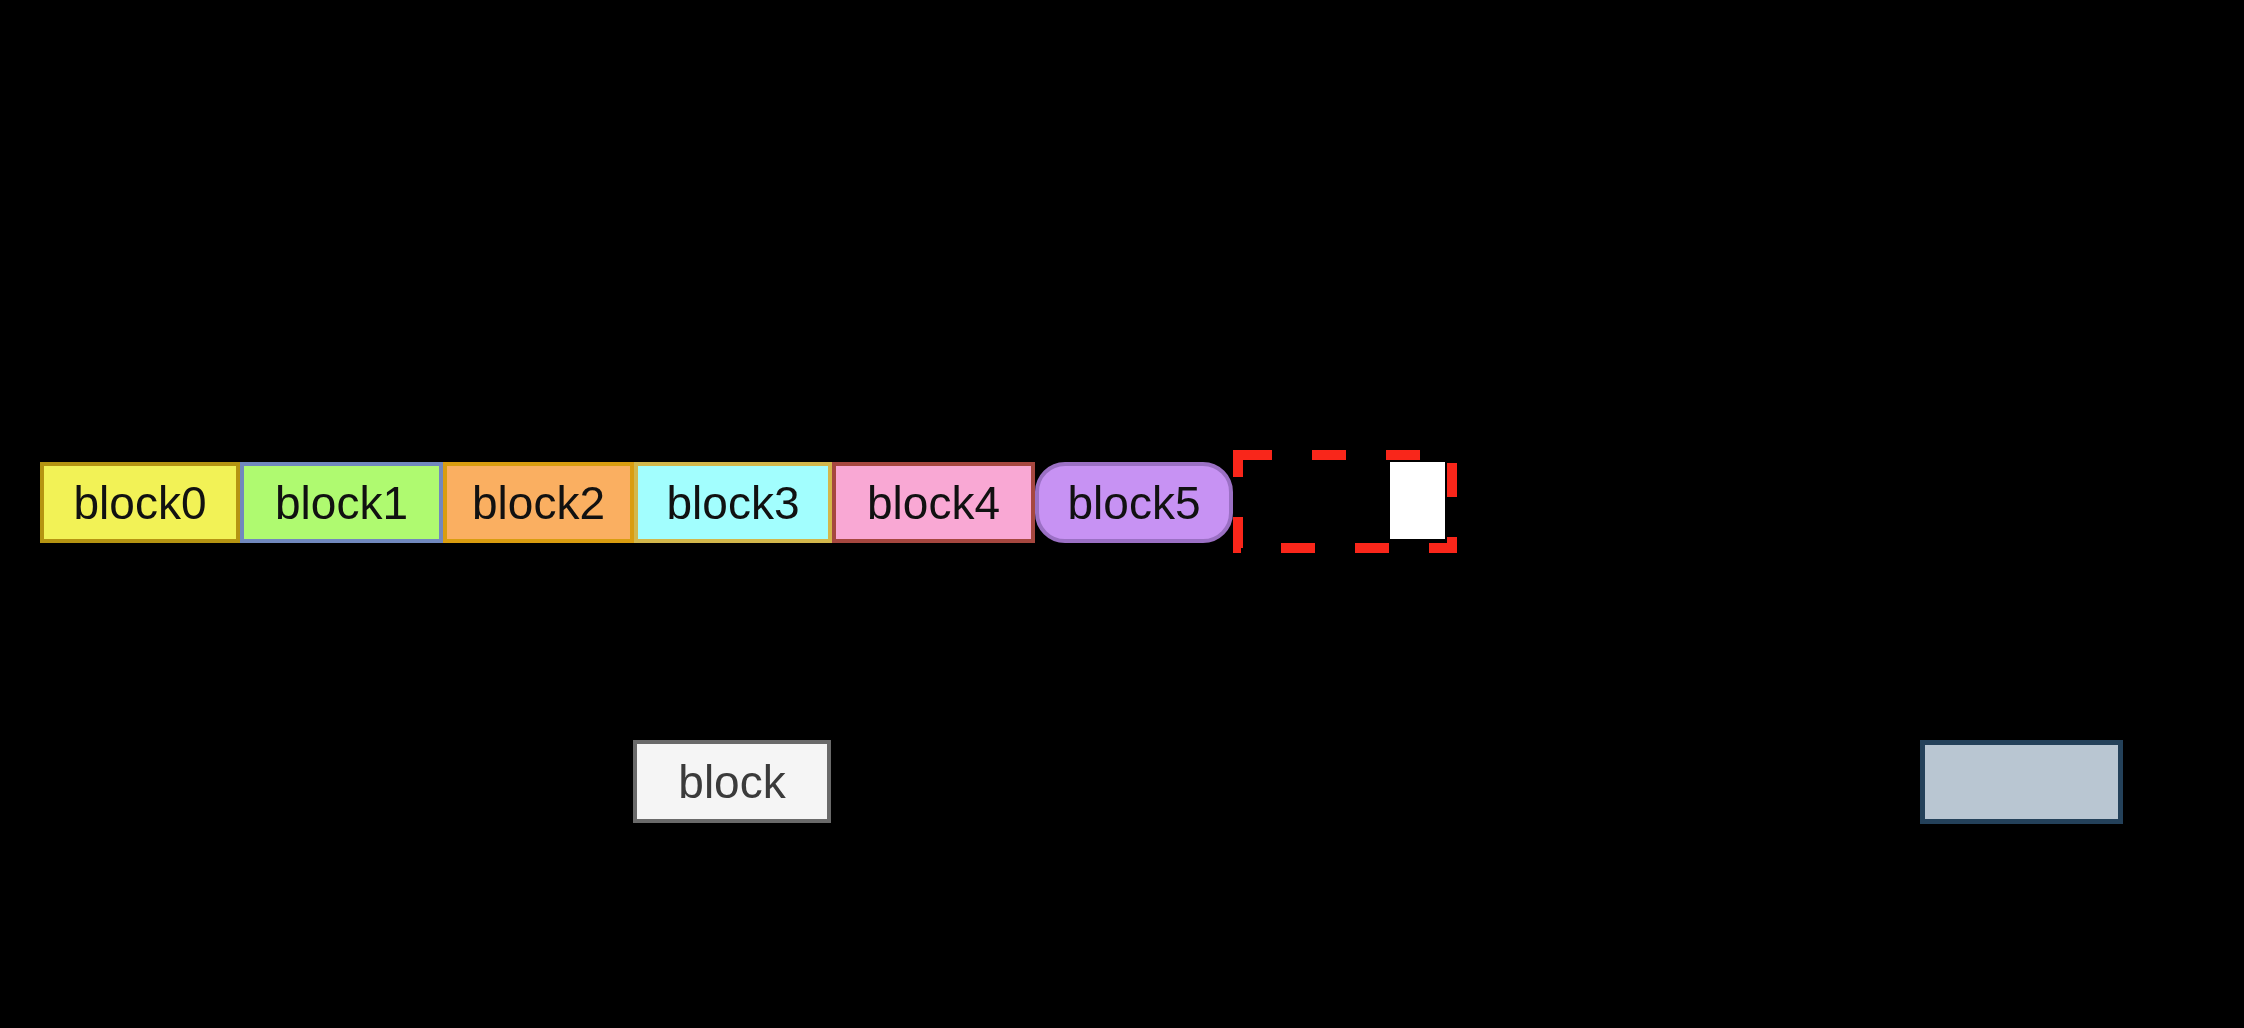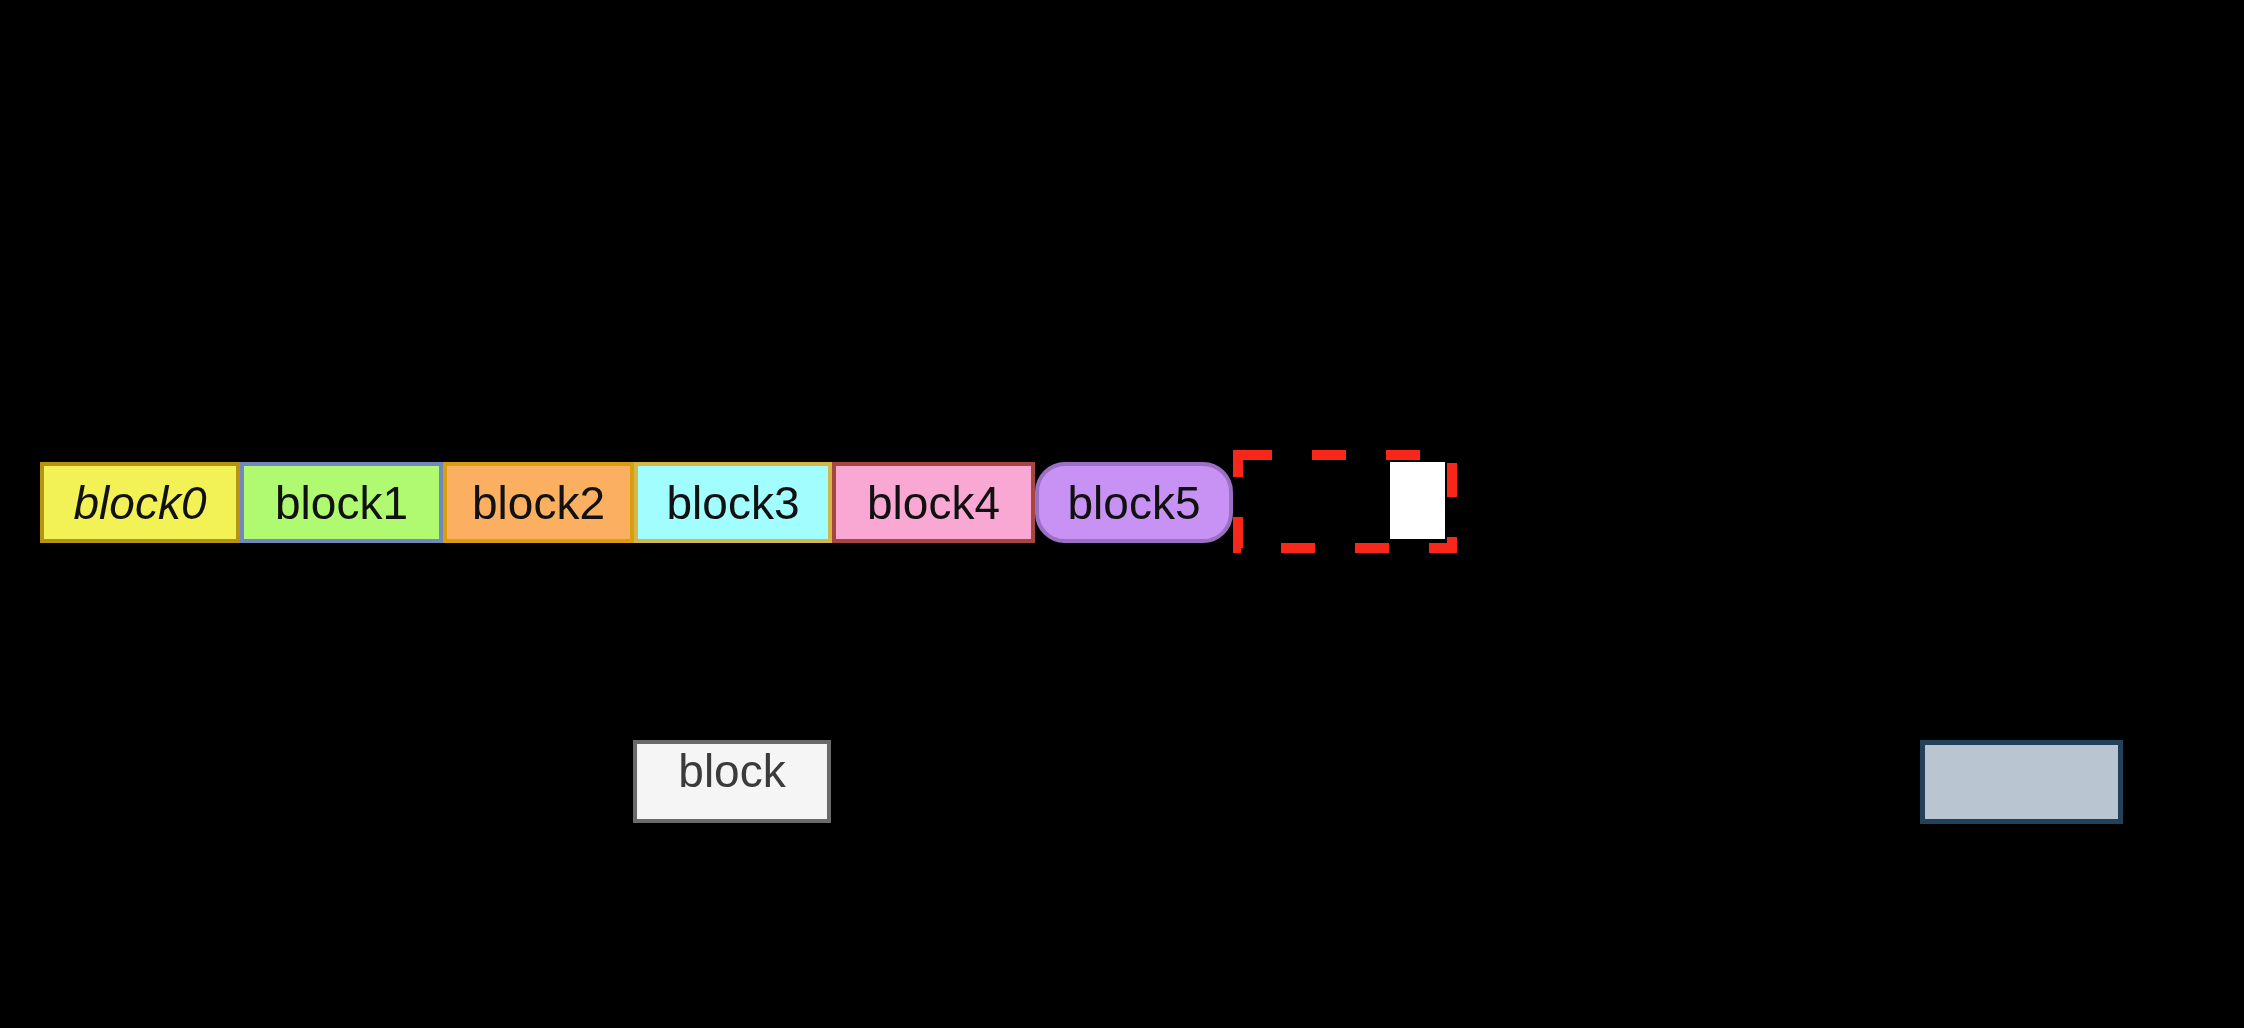--- a/index.html
+++ b/index.html
@@ -13,31 +13,31 @@
   .c0{width:200px}.c1{width:203px}.c2{width:191px}
   .c3{width:198px}.c4{width:203px}.c5{width:198px}
   .c6{width:151px;border-width:3px;border-style:dashed;}
 
   .slot{position:absolute;left:1390px;top:462px;width:55px;height:77px;}
 
   .highlight{position:absolute;left:1233px;top:450px;pointer-events:none;}
 
   .legend-block{position:absolute;left:633px;top:740px;width:198px;height:83px;
         border:4px solid;box-sizing:border-box;
-        display:flex;align-items:flex-start;justify-content:center;font-size:46px;}
+        display:flex;align-items:center;justify-content:center;font-size:46px;}
   .legend-swatch{position:absolute;left:1920px;top:740px;width:203px;height:84px;
         border:5px solid;box-sizing:border-box;}
 </style>
 </head>
 <body>
 
 <div class="stage" style="background-color: rgb(0, 0, 0);">
 
   <div class="row">
-    <div class="cell c0" style="background-color: rgb(242, 242, 86); border-color: rgb(181, 148, 18); font-style: italic;">
+    <div class="cell c0" style="background-color: rgb(242, 242, 86); border-color: rgb(181, 148, 18);">
       <span>block0</span>
     </div>
     <div class="cell c1" style="background-color: rgb(175, 250, 112); border-color: rgb(113, 136, 190);">
       <span>block1</span>
     </div>
     <div class="cell c2" style="background-color: rgb(250, 175, 97); border-color: rgb(217, 157, 16);">
       <span>block2</span>
     </div>
     <div class="cell c3" style="background-color: rgb(162, 254, 254); border-color: rgb(211, 183, 75);">
       <span>block3</span>

